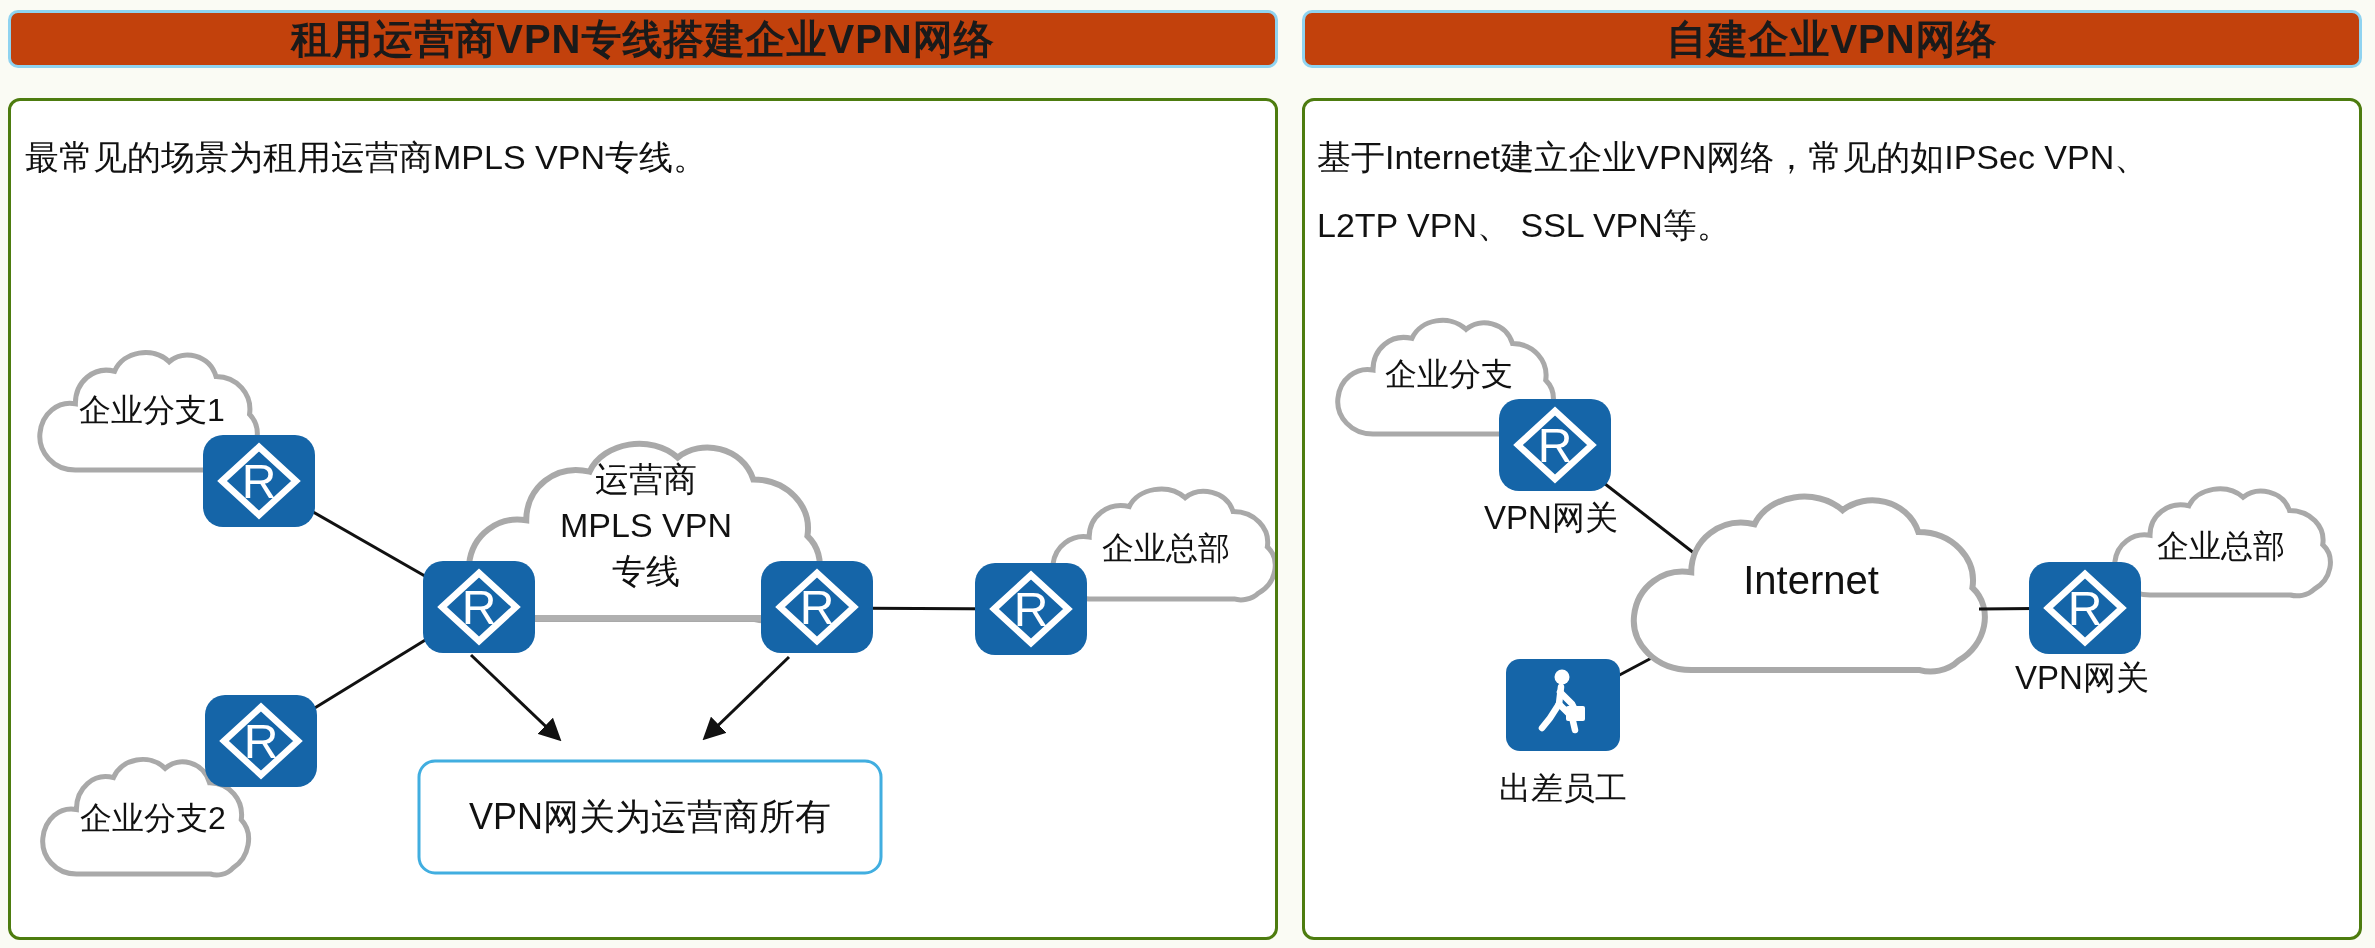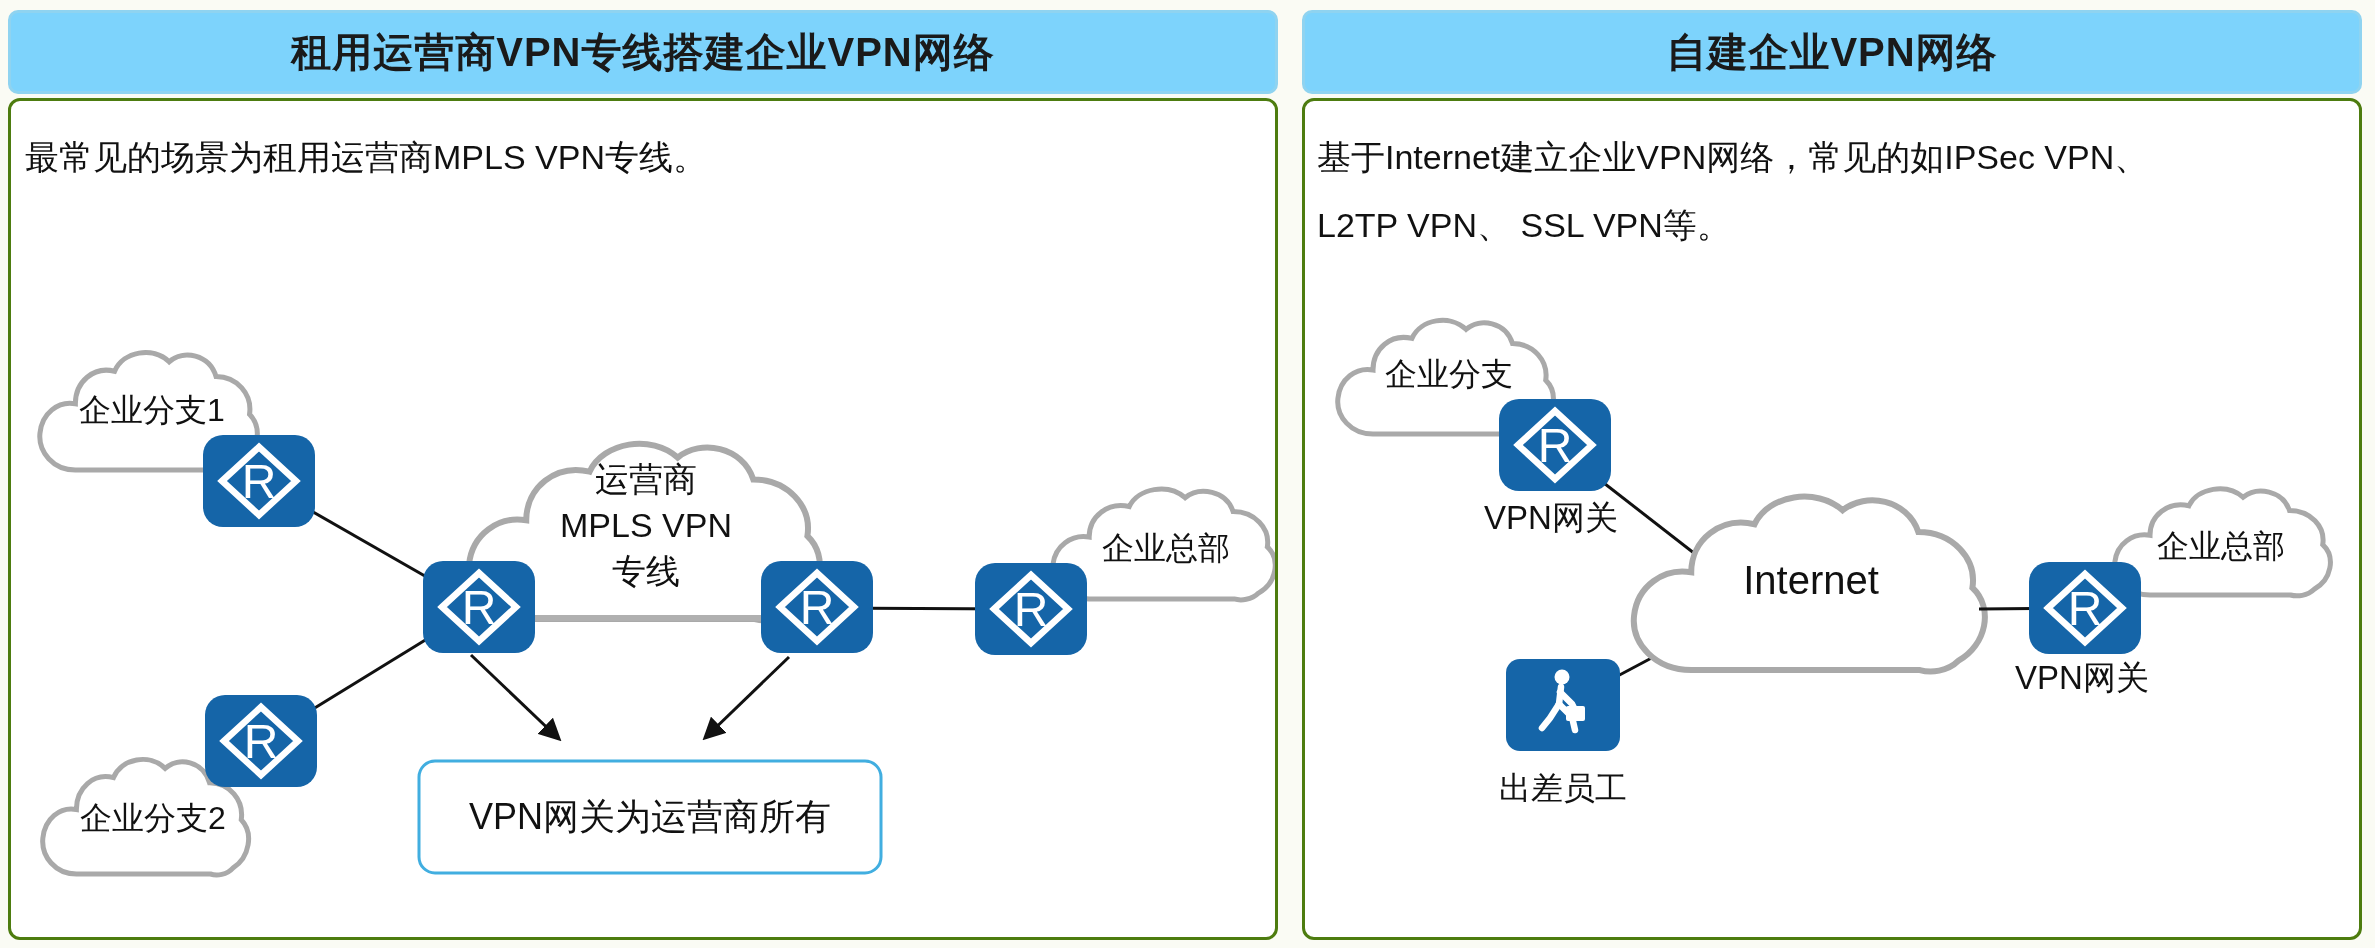--- a/index.html
+++ b/index.html
@@ -6,23 +6,23 @@
   body{
     width:2375px;height:948px;
     background:#fafbf4;
     font-family:"Liberation Sans","DejaVu Sans",sans-serif;
     color:#1a1a1a;
     position:relative;
     overflow:hidden;
   }
   .panel-title{
     position:absolute;
-    top:10px;height:84px;
+    top:10px;height:58px;
     box-sizing:border-box;
-    background:#7dd3fc;
+    background:#c2410c;
     border:3px solid #8fd3f0;
     border-radius:10px;
     display:flex;align-items:center;justify-content:center;
     font-size:40px;font-weight:bold;
     letter-spacing:1px;
   }
   .panel-body{
     position:absolute;
     top:98px;height:842px;
     box-sizing:border-box;

